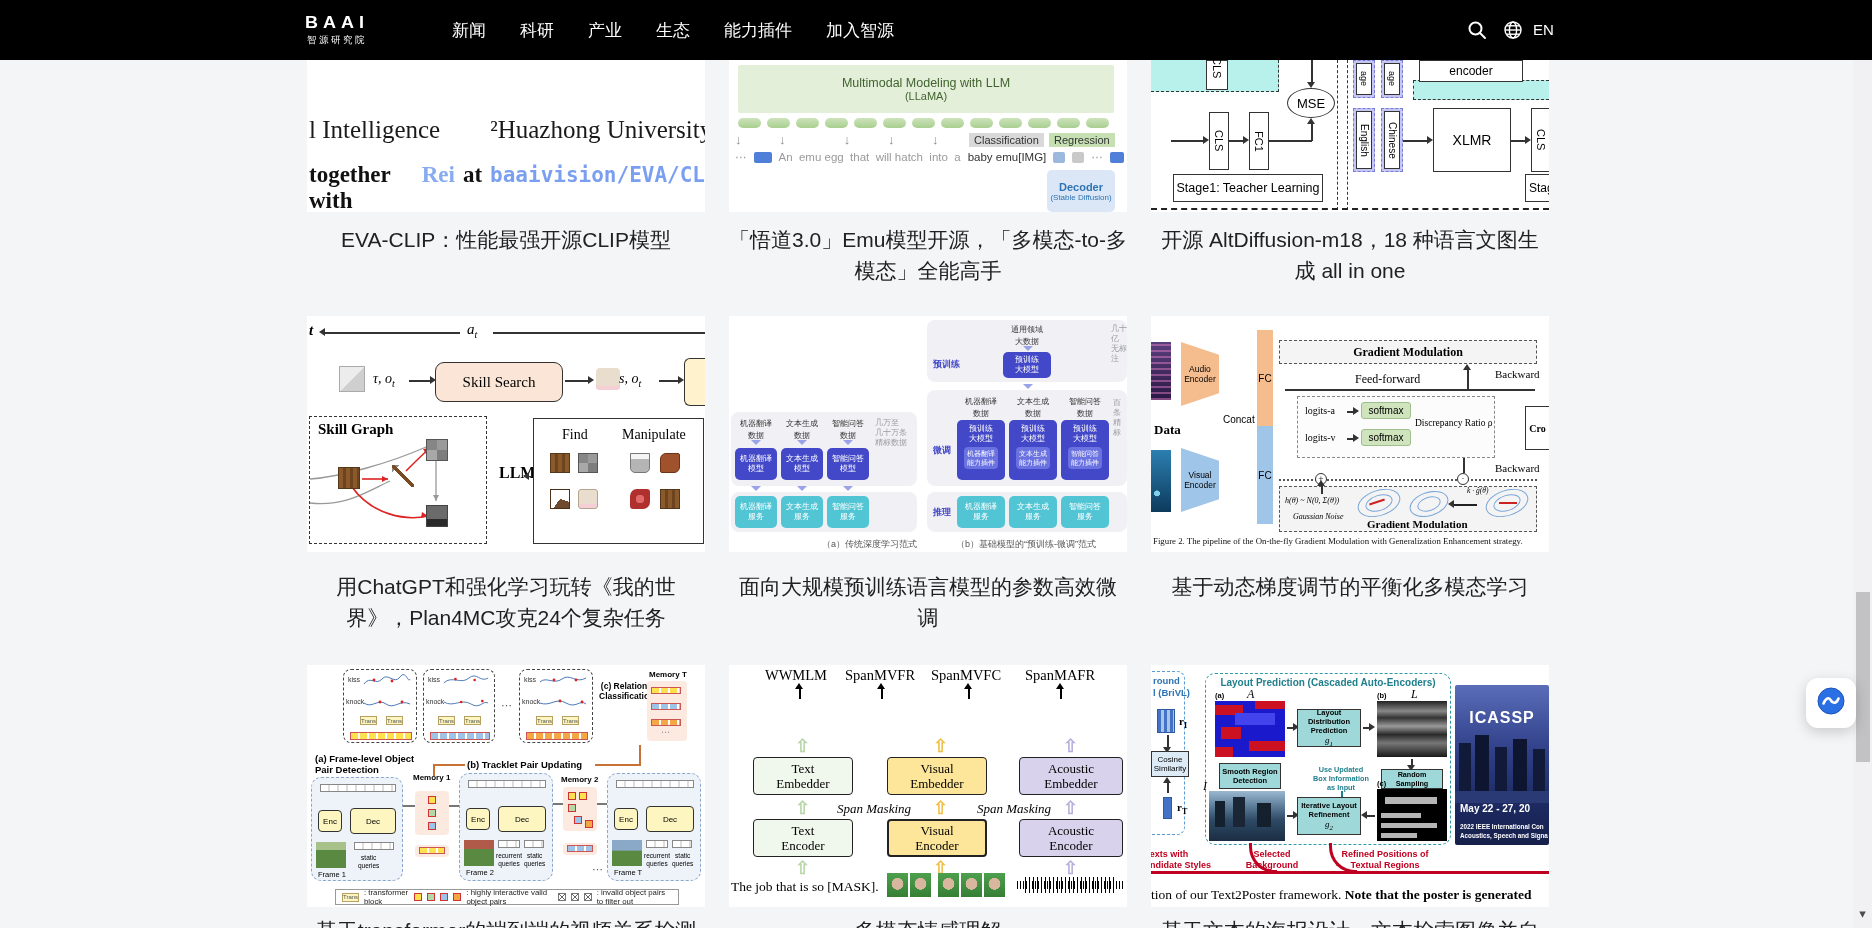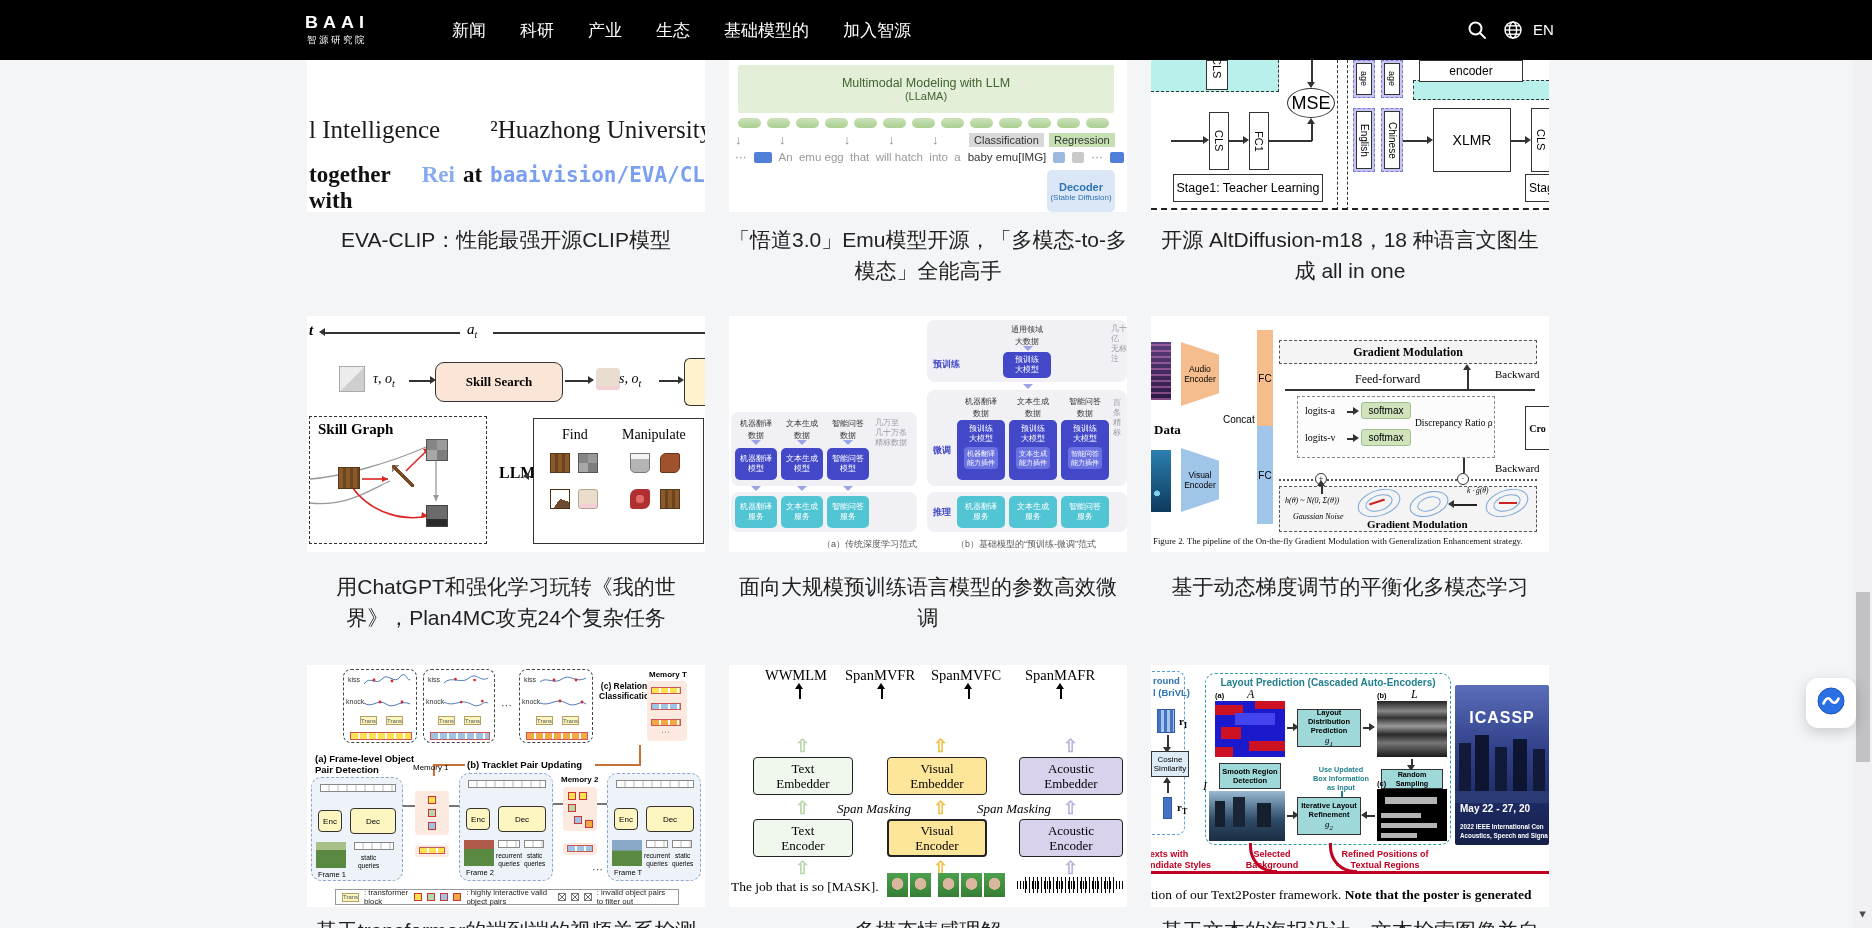--- a/index.html
+++ b/index.html
@@ -54,21 +54,21 @@
   <header class="abs" style="left:0;top:0;width:1872px;height:60px;background:#000;z-index:50">
     <div class="abs" style="left:305px;top:12px;color:#fff;text-align:center;cursor:pointer">
       <div style="font-weight:bold;font-size:18px;letter-spacing:5px;transform:scaleY(.95)">BAAI</div>
       <div style="font-size:9.5px;letter-spacing:2.5px;margin-top:1px">智源研究院</div>
     </div>
     <nav class="abs" style="left:452px;top:0;height:60px;display:flex;align-items:center;gap:34px;color:#fff;font-size:17px">
       <span style="cursor:pointer">新闻</span>
       <span style="cursor:pointer">科研</span>
       <span style="cursor:pointer">产业</span>
       <span style="cursor:pointer">生态</span>
-      <span style="cursor:pointer">基础模型的</span>
+      <span style="cursor:pointer">能力插件</span>
       <span style="cursor:pointer">加入智源</span>
     </nav>
     <span class="abs" style="left:1466px;top:19px;cursor:pointer">
       <svg width="22" height="22" viewBox="0 0 22 22">
           <circle cx="9.5" cy="9.5" r="6" fill="none" stroke="#fff" stroke-width="2"></circle>
           <line x1="14" y1="14" x2="19" y2="19" stroke="#fff" stroke-width="2" stroke-linecap="round"></line>
         </svg>
     </span>
     <span class="abs" style="left:1502px;top:19px;cursor:pointer">
       <svg width="22" height="22" viewBox="0 0 22 22" fill="none" stroke="#fff" stroke-width="1.4">
@@ -137,21 +137,21 @@
     <h3 class="card-title" style="left:729px;top:224px;font-weight:normal">「悟道3.0」Emu模型开源，「多模态-to-多模态」全能高手</h3>
   </article>
 
   <article style="cursor:pointer">
     <div class="fig" style="left:1151px;top:60px;height:152px">
       <div class="abs" style="left:0;top:0;width:128px;height:32px;background:#b8f0ec;border:1.5px dashed #333;border-top:none;border-left:none"></div>
       <div class="bx" style="left:55px;top:0;width:22px;height:30px">
           <span class="vtx" style="font-size:11px;margin-top:-14px">CLS</span>
         </div>
       <div class="abs" style="left:136px;top:28px;width:48px;height:30px;border:1.5px solid #333;border-radius:50%;display:flex;align-items:center;justify-content:center;background:#fff">
-          <span style="font-size:18px">MSE</span>
+          <span style="font-size:13px">MSE</span>
         </div>
       <div class="vl" style="left:160px;top:0;height:22px"></div>
         <div class="tr tr-d" style="left:156px;top:22px"></div>
       <div class="bx" style="left:58px;top:52px;width:20px;height:58px">
           <span class="vtx" style="font-size:11px">CLS</span>
         </div>
       <div class="bx" style="left:98px;top:52px;width:20px;height:58px">
           <span class="vtx" style="font-size:11px">FC1</span>
         </div>
       <div class="hl" style="left:20px;top:80px;width:32px"></div>
@@ -213,21 +213,21 @@
       <span class="abs serif" style="left:2px;top:6px;font-size:15px;font-weight:bold;font-style:italic">t</span>
       <div class="hl" style="left:18px;top:16px;width:135px"></div>
       <div class="tr tr-l" style="left:12px;top:12px"></div>
       <span class="abs serif" style="left:160px;top:5px;font-size:15px;font-style:italic"><span>a</span><sub style="font-size:10px">t</sub></span>
       <div class="hl" style="left:186px;top:16px;width:212px"></div>
       <div class="abs" style="left:32px;top:50px;width:26px;height:26px;background:linear-gradient(135deg,#ececec 0 50%,#cfcfcf 50%);border:1px solid #aaa"></div>
       <span class="abs serif" style="left:66px;top:55px;font-size:14px;font-style:italic"><span>τ, o</span><sub style="font-size:10px">t</sub></span>
       <div class="hl" style="left:102px;top:64px;width:22px"></div>
         <div class="tr tr-r" style="left:123px;top:60px"></div>
       <div class="abs" style="left:128px;top:46px;width:128px;height:40px;background:#fbe5d6;border:1.5px solid #333;border-radius:9px;display:flex;align-items:center;justify-content:center">
-          <span class="serif" style="font-size:13px;font-weight:bold">Skill Search</span>
+          <span class="serif" style="font-size:15px;font-weight:normal">Skill Search</span>
         </div>
       <div class="hl" style="left:258px;top:64px;width:24px"></div>
         <div class="tr tr-r" style="left:281px;top:60px"></div>
       <div class="abs" style="left:289px;top:52px;width:24px;height:22px;background:#e9ddcd;border-radius:4px;box-shadow:inset 0 -4px 0 #f5cfd6"></div>
       <span class="abs serif" style="left:312px;top:55px;font-size:14px;font-style:italic"><span>s, o</span><sub style="font-size:10px">t</sub></span>
       <div class="hl" style="left:352px;top:64px;width:20px"></div>
         <div class="tr tr-r" style="left:371px;top:60px"></div>
       <div class="abs" style="left:377px;top:42px;width:21px;height:48px;background:#fff2cc;border:1.5px solid #333;border-radius:6px 0 0 6px;border-right:none"></div>
       <div class="abs" style="left:2px;top:100px;width:178px;height:128px;border:1.5px dashed #333">
         <span class="serif" style="position:absolute;left:8px;top:4px;font-size:15px;font-weight:bold">Skill Graph</span>
@@ -510,21 +510,21 @@
           </div>
         <div class="bx" style="left:38px;top:30px;width:46px;height:26px;background:#fdf6c0;border-radius:4px">
             <span style="font-size:8px">Dec</span>
           </div>
         <div style="position:absolute;left:4px;top:64px;width:30px;height:26px;background:linear-gradient(180deg,#a8c08a 30%,#5a8a42 31%)"></div>
         <span style="position:absolute;left:6px;top:92px;font-size:7.5px">Frame 1</span>
         <div class="stripw" style="position:absolute;left:42px;top:64px;width:40px;height:8px"></div>
         <div class="abs pre" style="left:46px;top:76px;font-size:6.5px;line-height:8px;text-align:center">static
 queries</div>
       </div>
-      <span class="abs" style="left:106px;top:98px;font-size:8px;font-weight:normal">Memory 1</span>
+      <span class="abs" style="left:106px;top:108px;font-size:8px;font-weight:bold">Memory 1</span>
       <div class="pinkbx" style="left:108px;top:126px;width:34px;height:44px">
         <div class="sqy" style="position:absolute;left:13px;top:5px"></div>
         <div class="sqg" style="position:absolute;left:13px;top:18px"></div>
         <div class="sqb" style="position:absolute;left:13px;top:31px"></div>
       </div>
       <div class="pinkbx" style="left:108px;top:180px;width:34px;height:12px">
           <div class="stripy" style="position:absolute;left:4px;top:2px;width:26px;height:7px"></div>
         </div>
       <div class="abs" style="left:152px;top:108px;width:94px;height:108px;background:#eef3fa;border:1.5px dashed #8aa8cc;border-radius:10px">
         <div class="stripw" style="position:absolute;left:8px;top:6px;width:78px;height:8px"></div>

